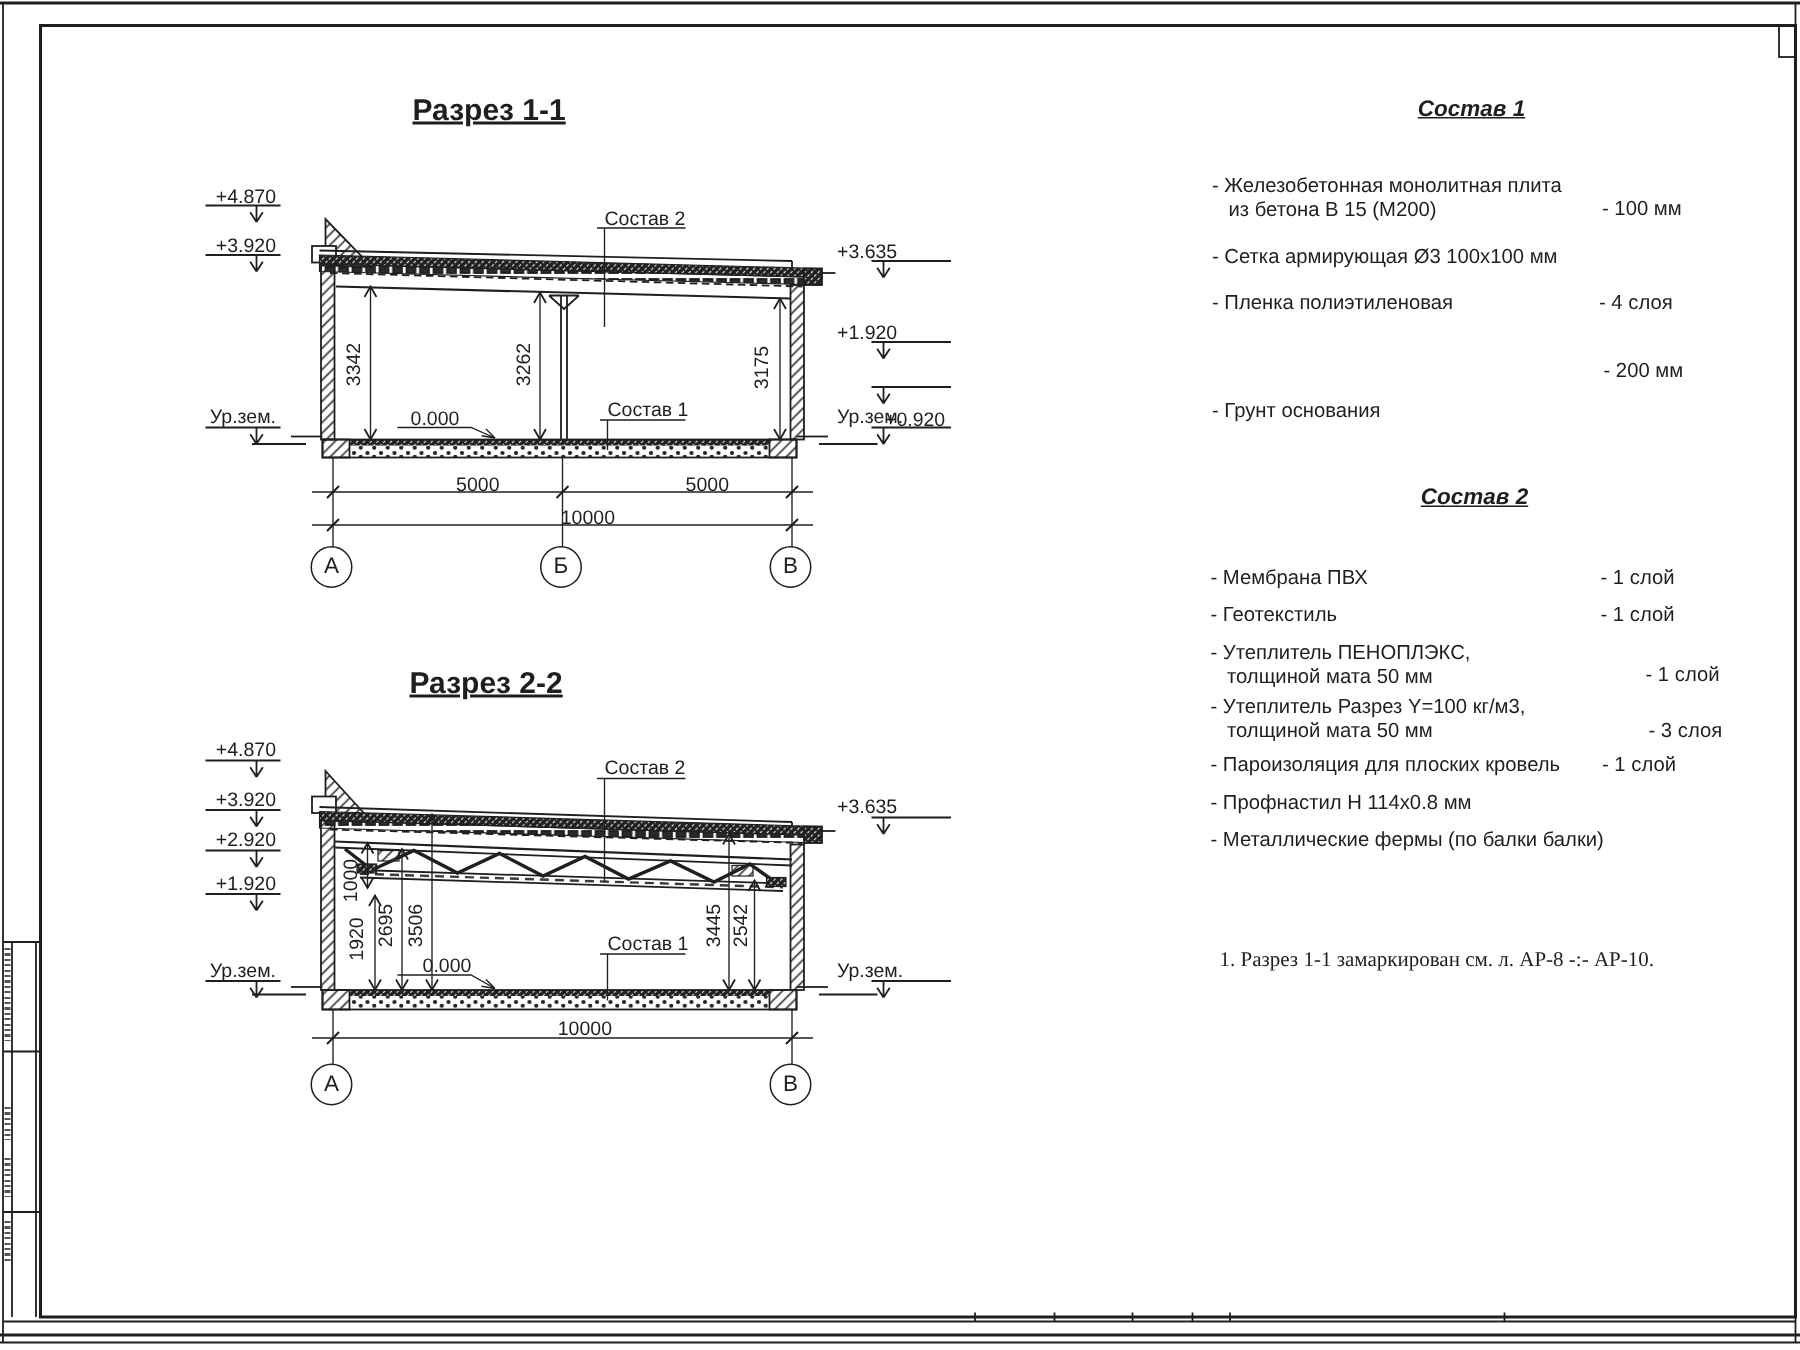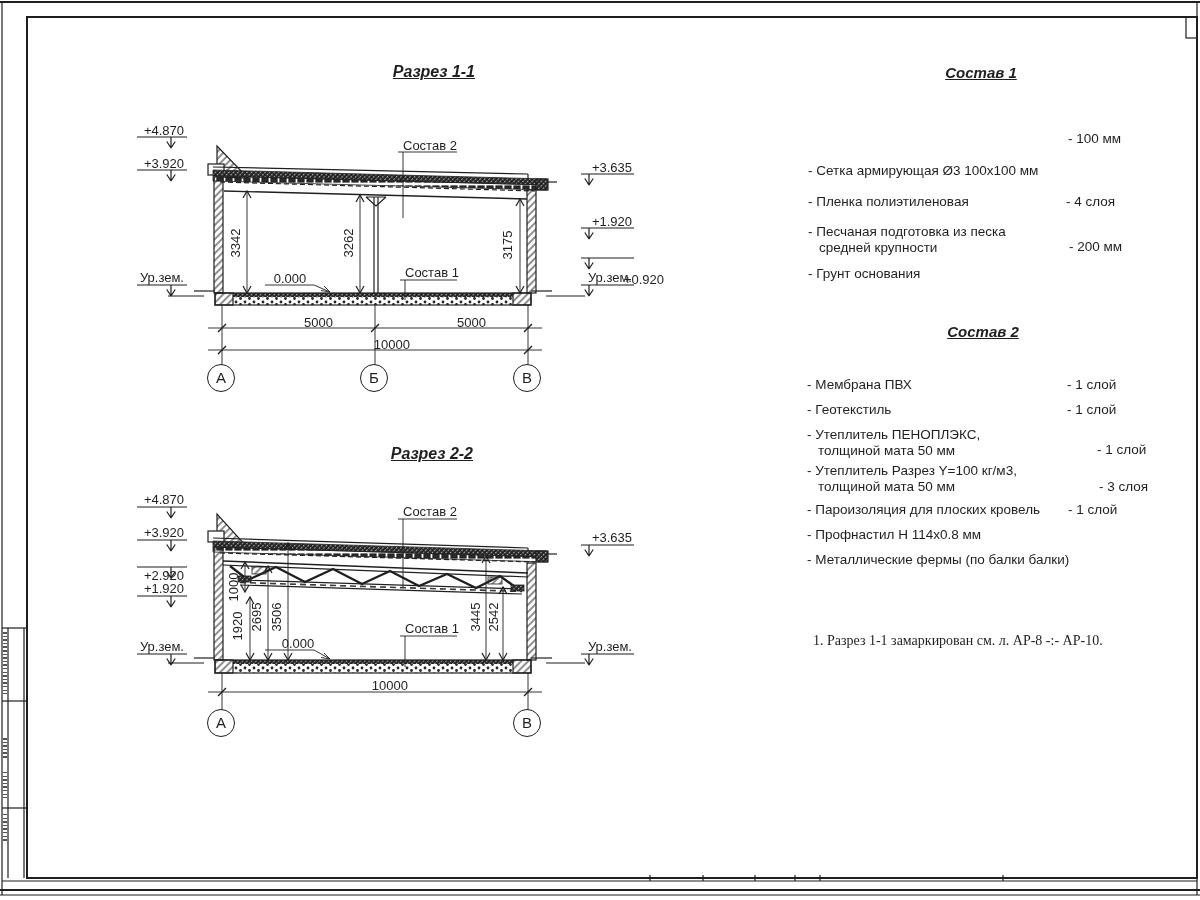--- a/index.html
+++ b/index.html
@@ -1,23 +1,23 @@
 <!DOCTYPE html>
 <html><head>
 <meta charset="utf-8">
 <style>
   html,body{margin:0;padding:0;background:#fff;}
   #sheet{position:relative;width:1200px;height:900px;background:#ffffff;overflow:hidden;
          font-family:"Liberation Sans",sans-serif;color:#1f1f1f;}
   svg.lines{position:absolute;left:0;top:0;}
   .t{position:absolute;white-space:nowrap;color:#1f1f1f;font-family:"Liberation Sans",sans-serif;}
-  .sec-title{font-size:16px;font-weight:bold;font-style:italic;text-decoration:underline;text-align:right;width:200px;}
+  .sec-title{font-size:20px;font-weight:bold;text-decoration:underline;text-align:left;width:200px;}
   .comp-title{font-size:15px;font-weight:bold;font-style:italic;text-decoration:underline;text-align:center;width:200px;}
   .mark{font-size:13px;text-align:right;width:76px;}
-  .markr{font-size:13px;text-align:right;width:74px;}
+  .markr{font-size:13px;text-align:left;width:74px;}
   .dim{font-size:13px;text-align:right;width:70px;}
   .vdim{font-size:13px;text-align:center;width:100px;height:16px;line-height:16px;transform:rotate(-90deg);}
   .callout{font-size:13px;}
   .zero{font-size:13px;text-align:center;width:72px;}
   .axis{position:absolute;width:26px;height:26px;border:1.6px solid #1f1f1f;border-radius:50%;
         text-align:center;line-height:26px;font-size:15px;background:#fff;}
   .li{font-size:13.5px;line-height:15.5px;}
   .li .l2{display:block;padding-left:11px;}
   .val{font-size:13.5px;}
   .note{font-size:14px;line-height:16.5px;font-family:Liberation Serif, serif;}
@@ -228,21 +228,21 @@
   <div class="t dim" style="left:340px;top:337px;">10000</div>
 
   <div class="axis" style="left:207px;top:364px;">А</div>
   <div class="axis" style="left:360px;top:364px;">Б</div>
   <div class="axis" style="left:513px;top:364px;">В</div>
 
   <div class="t sec-title" style="left:273px;top:445px;">Разрез 2-2</div>
 
   <div class="t mark" style="left:108px;top:492px;">+4.870</div>
   <div class="t mark" style="left:108px;top:525px;">+3.920</div>
-  <div class="t mark" style="left:108px;top:552px;margin-top:16px;">+2.920</div>
+  <div class="t mark" style="left:108px;top:552px;">+2.920</div>
   <div class="t mark" style="left:108px;top:581px;">+1.920</div>
   <div class="t mark" style="left:108px;top:639px;">Ур.зем.</div>
 
   <div class="t markr" style="left:558px;top:530px;">+3.635</div>
   <div class="t markr" style="left:558px;top:639px;">Ур.зем.</div>
 
   <div class="t vdim" style="left:184px;top:579px;">1000</div>
   <div class="t vdim" style="left:188px;top:618px;">1920</div>
   <div class="t vdim" style="left:207px;top:609px;">2695</div>
   <div class="t vdim" style="left:227px;top:609px;">3506</div>
@@ -253,35 +253,35 @@
   <div class="t callout" style="left:403px;top:504px;">Состав 2</div>
   <div class="t callout" style="left:405px;top:621px;">Состав 1</div>
 
   <div class="t dim" style="left:338px;top:678px;">10000</div>
 
   <div class="axis" style="left:207px;top:709px;">А</div>
   <div class="axis" style="left:513px;top:709px;">В</div>
 
   <div class="t comp-title" style="left:881px;top:64px;">Состав 1</div>
 
+  <div class="t li" style="left:808px;top:116px;">
+    <span>- Железобетонная  монолитная плита</span>
+    <span class="l2">из бетона В 15 (М200)</span>
+  </div>
   <div class="t val" style="left:1068px;top:131px;">- 100 мм</div>
 
   <div class="t li" style="left:808px;top:163px;">
     <span>- Сетка армирующая Ø3 100х100 мм</span>
   </div>
 
   <div class="t li" style="left:808px;top:194px;">
     <span>- Пленка полиэтиленовая</span>
   </div>
   <div class="t val" style="left:1066px;top:194px;">-  4 слоя</div>
 
-  <div class="t li" style="left:808px;top:224px;">
-    <span>- Песчаная подготовка из песка</span>
-    <span class="l2">средней крупности</span>
-  </div>
   <div class="t val" style="left:1069px;top:239px;">- 200 мм</div>
 
   <div class="t li" style="left:808px;top:266px;">
     <span>- Грунт основания</span>
   </div>
 
   <div class="t comp-title" style="left:883px;top:323px;">Состав 2</div>
 
   <div class="t li" style="left:807px;top:377px;">
     <span>- Мембрана ПВХ</span>

